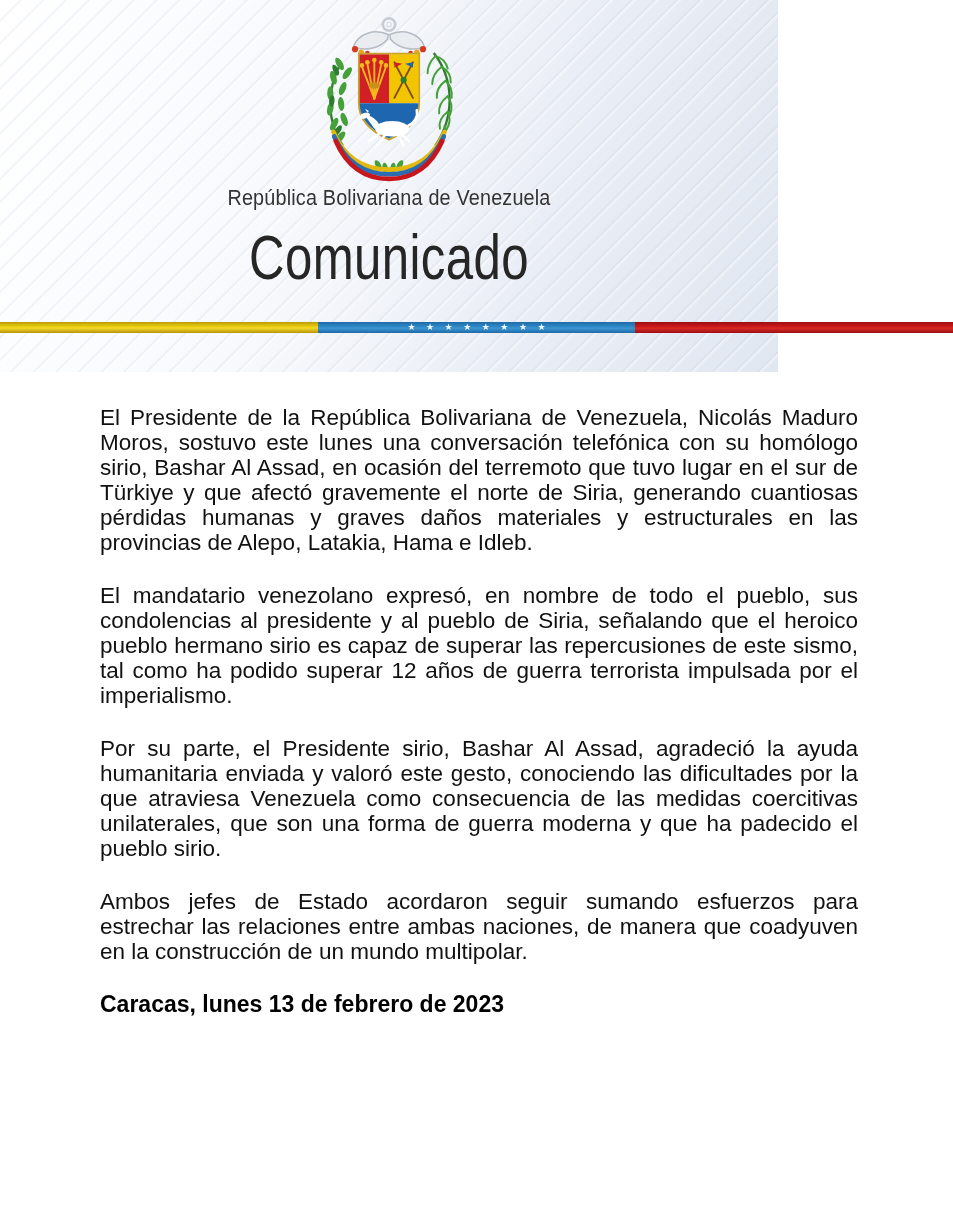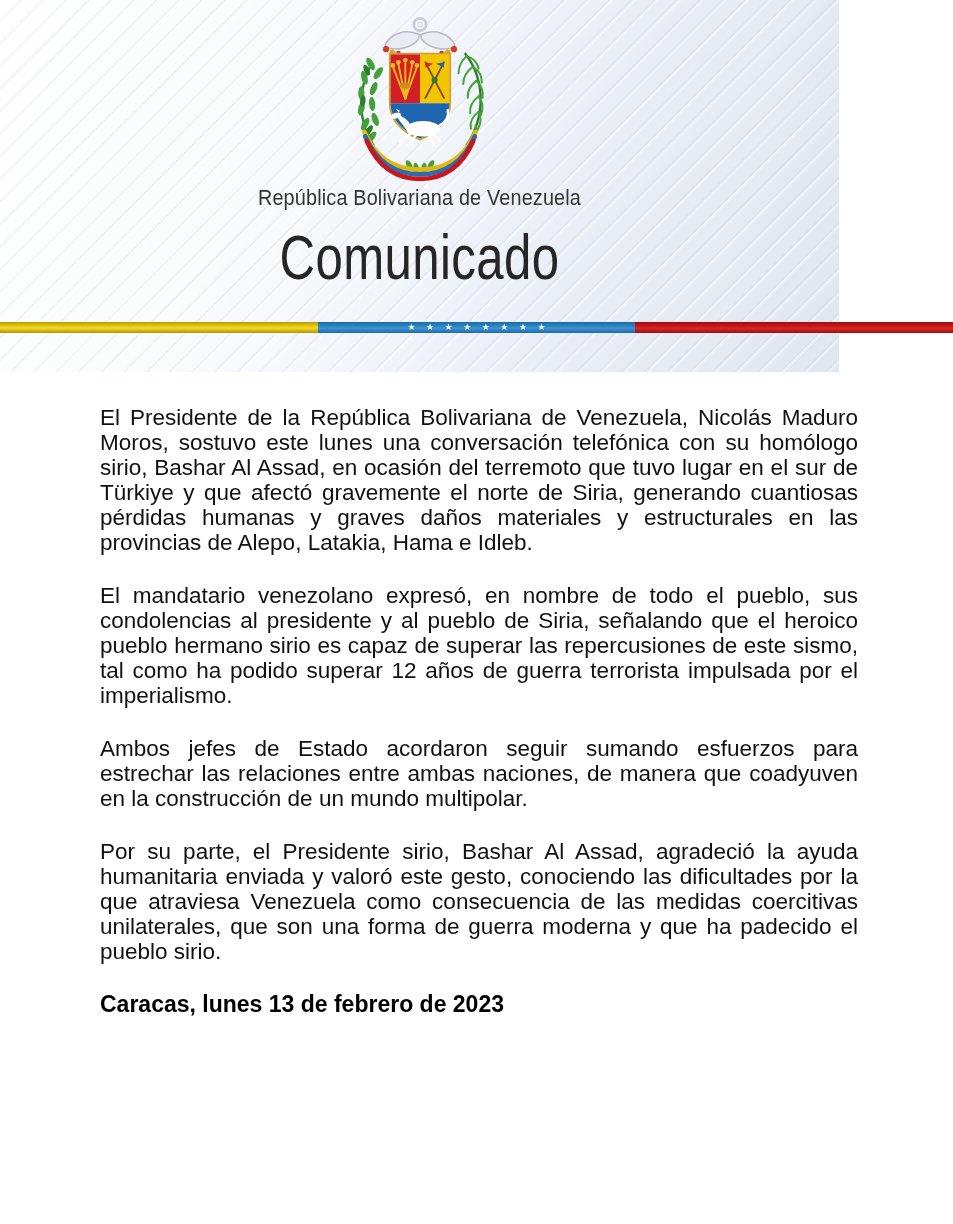--- a/index.html
+++ b/index.html
@@ -7,21 +7,21 @@
     width:953px;height:1224px;
     background:#ffffff;
     font-family:"Liberation Sans", sans-serif;
     color:#141414;
     overflow:hidden;
     position:relative;
   }
   
   .header{
     position:relative;
-    width:839px;height:372px;
+    width:778px;height:372px;
     background:
       repeating-linear-gradient(135deg,
         rgba(255,255,255,0.55) 0px, rgba(255,255,255,0) 3px,
         rgba(255,255,255,0) 13px, rgba(198,208,224,0.28) 15px,
         rgba(255,255,255,0) 16px),
       linear-gradient(105deg, #ffffff 0%, #f7f9fc 38%, #e9edf5 70%, #e1e7f1 100%);
   }
   .coat-wrap{
     position:absolute; top:16px; left:50%;
     transform:translateX(-50%);
@@ -204,16 +204,16 @@
     <div class="seg seg-blue">
       <span class="stars">★ ★ ★ ★ ★ ★ ★ ★</span>
     </div>
     <div class="seg seg-red"></div>
   </div>
 </div>
 
 <main class="doc-body">
   <p>El Presidente de la República Bolivariana de Venezuela, Nicolás Maduro Moros, sostuvo este lunes una conversación telefónica con su homólogo sirio, Bashar Al Assad, en ocasión del terremoto que tuvo lugar en el sur de Türkiye y que afectó gravemente el norte de Siria, generando cuantiosas pérdidas humanas y graves daños materiales y estructurales en las provincias de Alepo, Latakia, Hama e Idleb.</p>
   <p>El mandatario venezolano expresó, en nombre de todo el pueblo, sus condolencias al presidente y al pueblo de Siria, señalando que el heroico pueblo hermano sirio es capaz de superar las repercusiones de este sismo, tal como ha podido superar 12 años de guerra terrorista impulsada por el imperialismo.</p>
+  <p>Por su parte, el Presidente sirio, Bashar Al Assad, agradeció la ayuda humanitaria enviada y valoró este gesto, conociendo las dificultades por la que atraviesa Venezuela como consecuencia de las medidas coercitivas unilaterales, que son una forma de guerra moderna y que ha padecido el pueblo sirio.</p>
   <p>Ambos jefes de Estado acordaron seguir sumando esfuerzos para estrechar las relaciones entre ambas naciones, de manera que coadyuven en la construcción de un mundo multipolar.</p>
-  <p>Por su parte, el Presidente sirio, Bashar Al Assad, agradeció la ayuda humanitaria enviada y valoró este gesto, conociendo las dificultades por la que atraviesa Venezuela como consecuencia de las medidas coercitivas unilaterales, que son una forma de guerra moderna y que ha padecido el pueblo sirio.</p>
   <p class="dateline">Caracas, lunes 13 de febrero de 2023</p>
 </main>
 
 </body></html>

